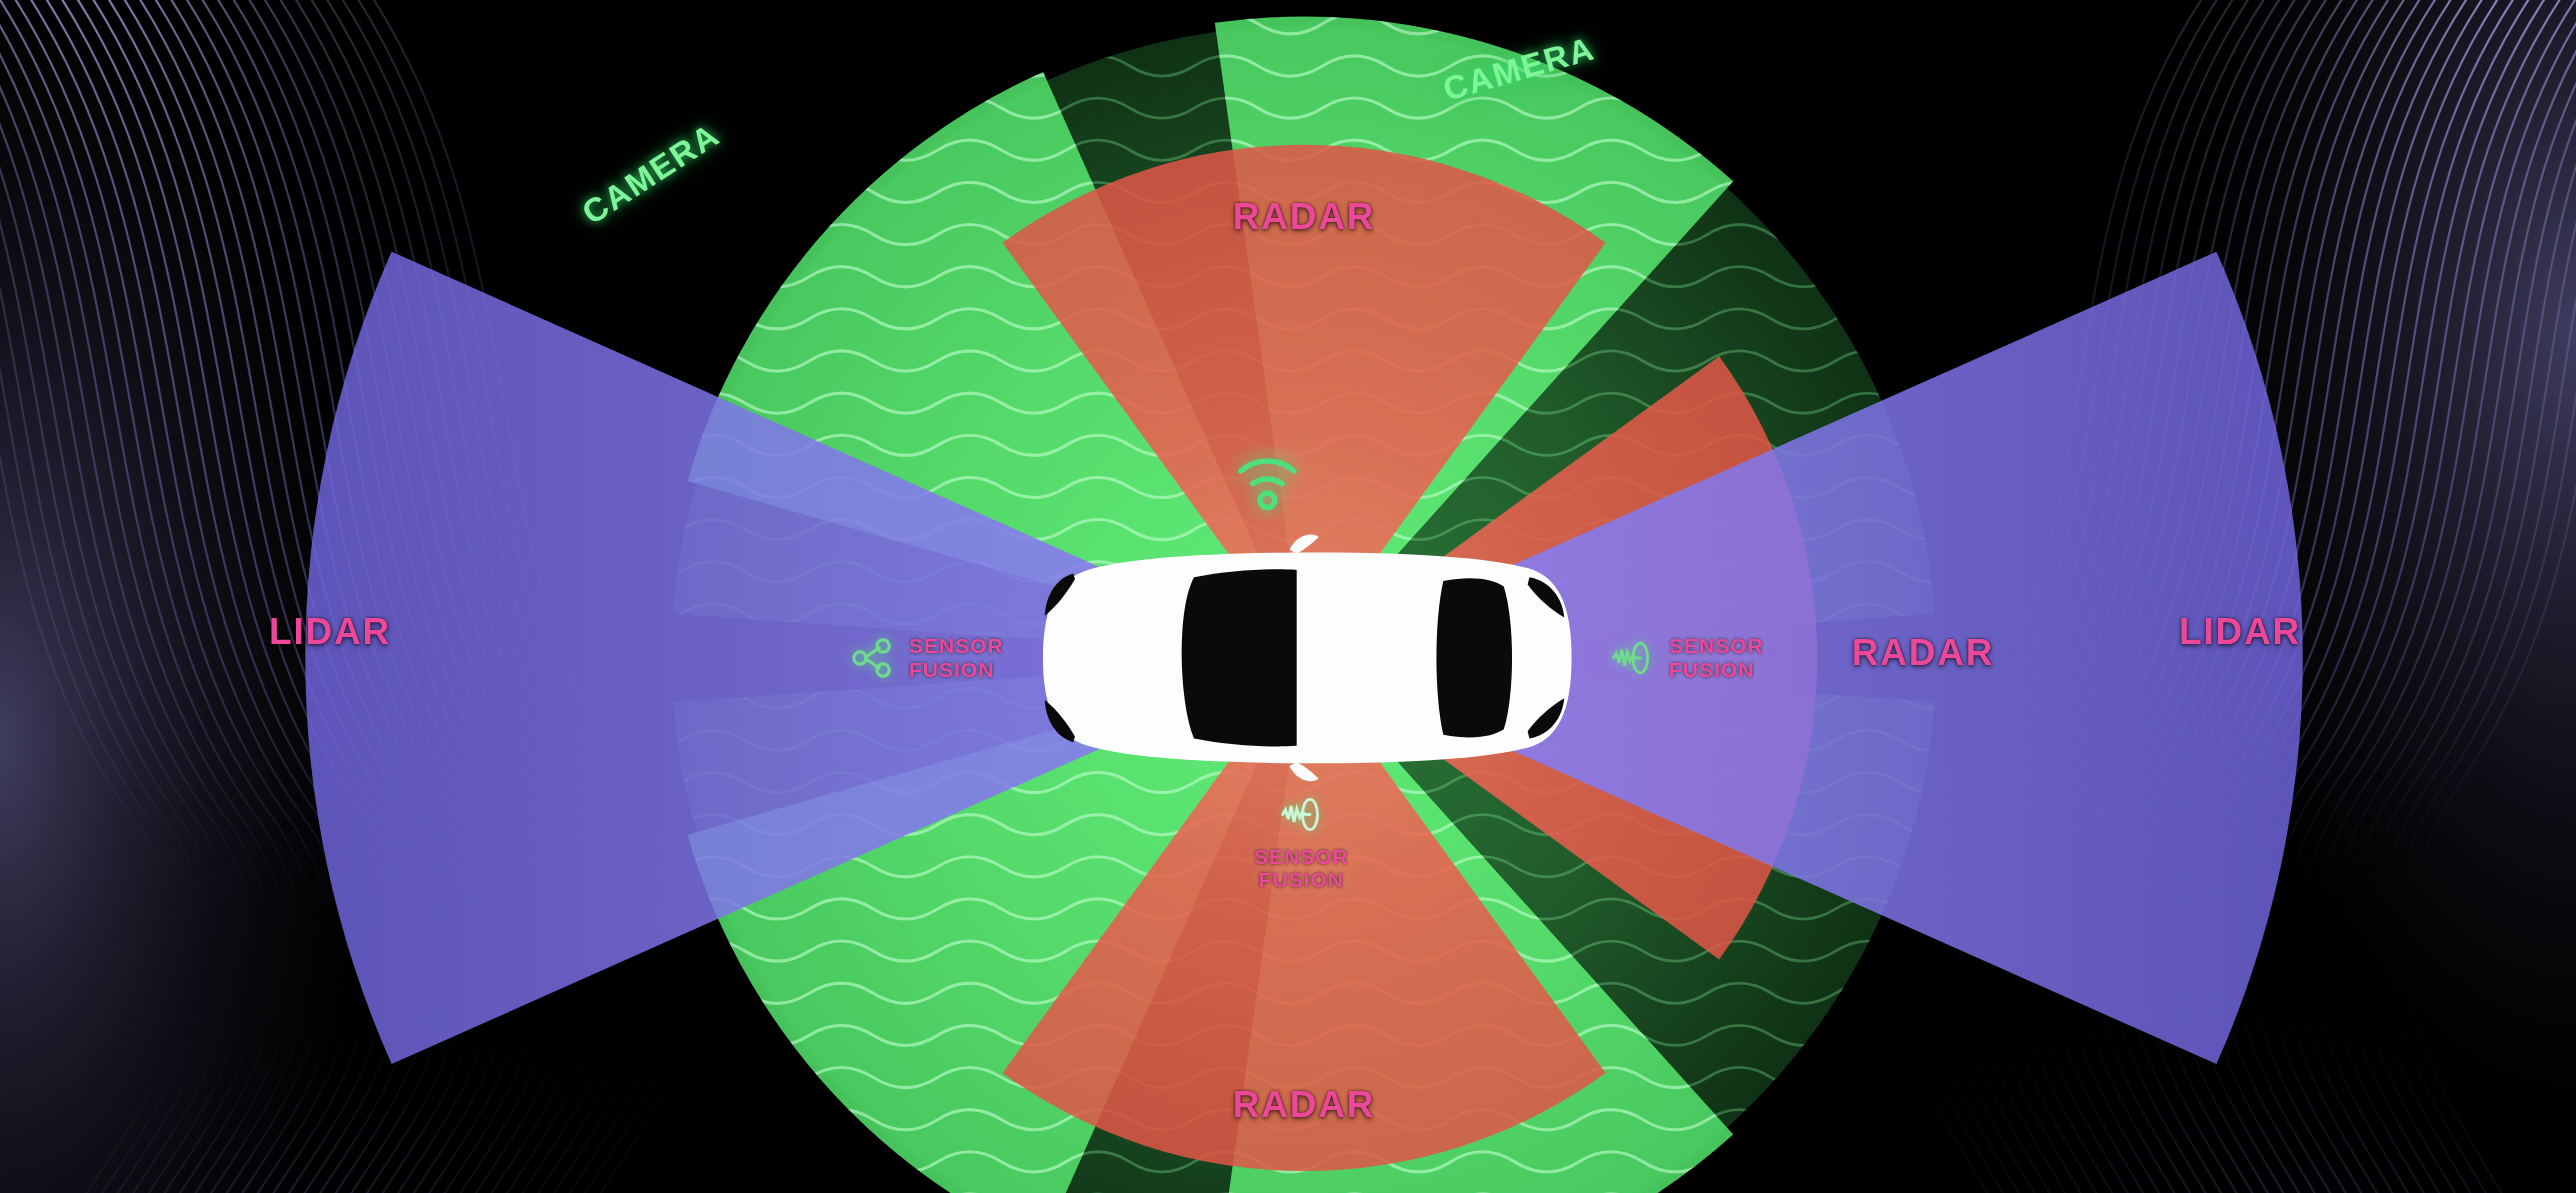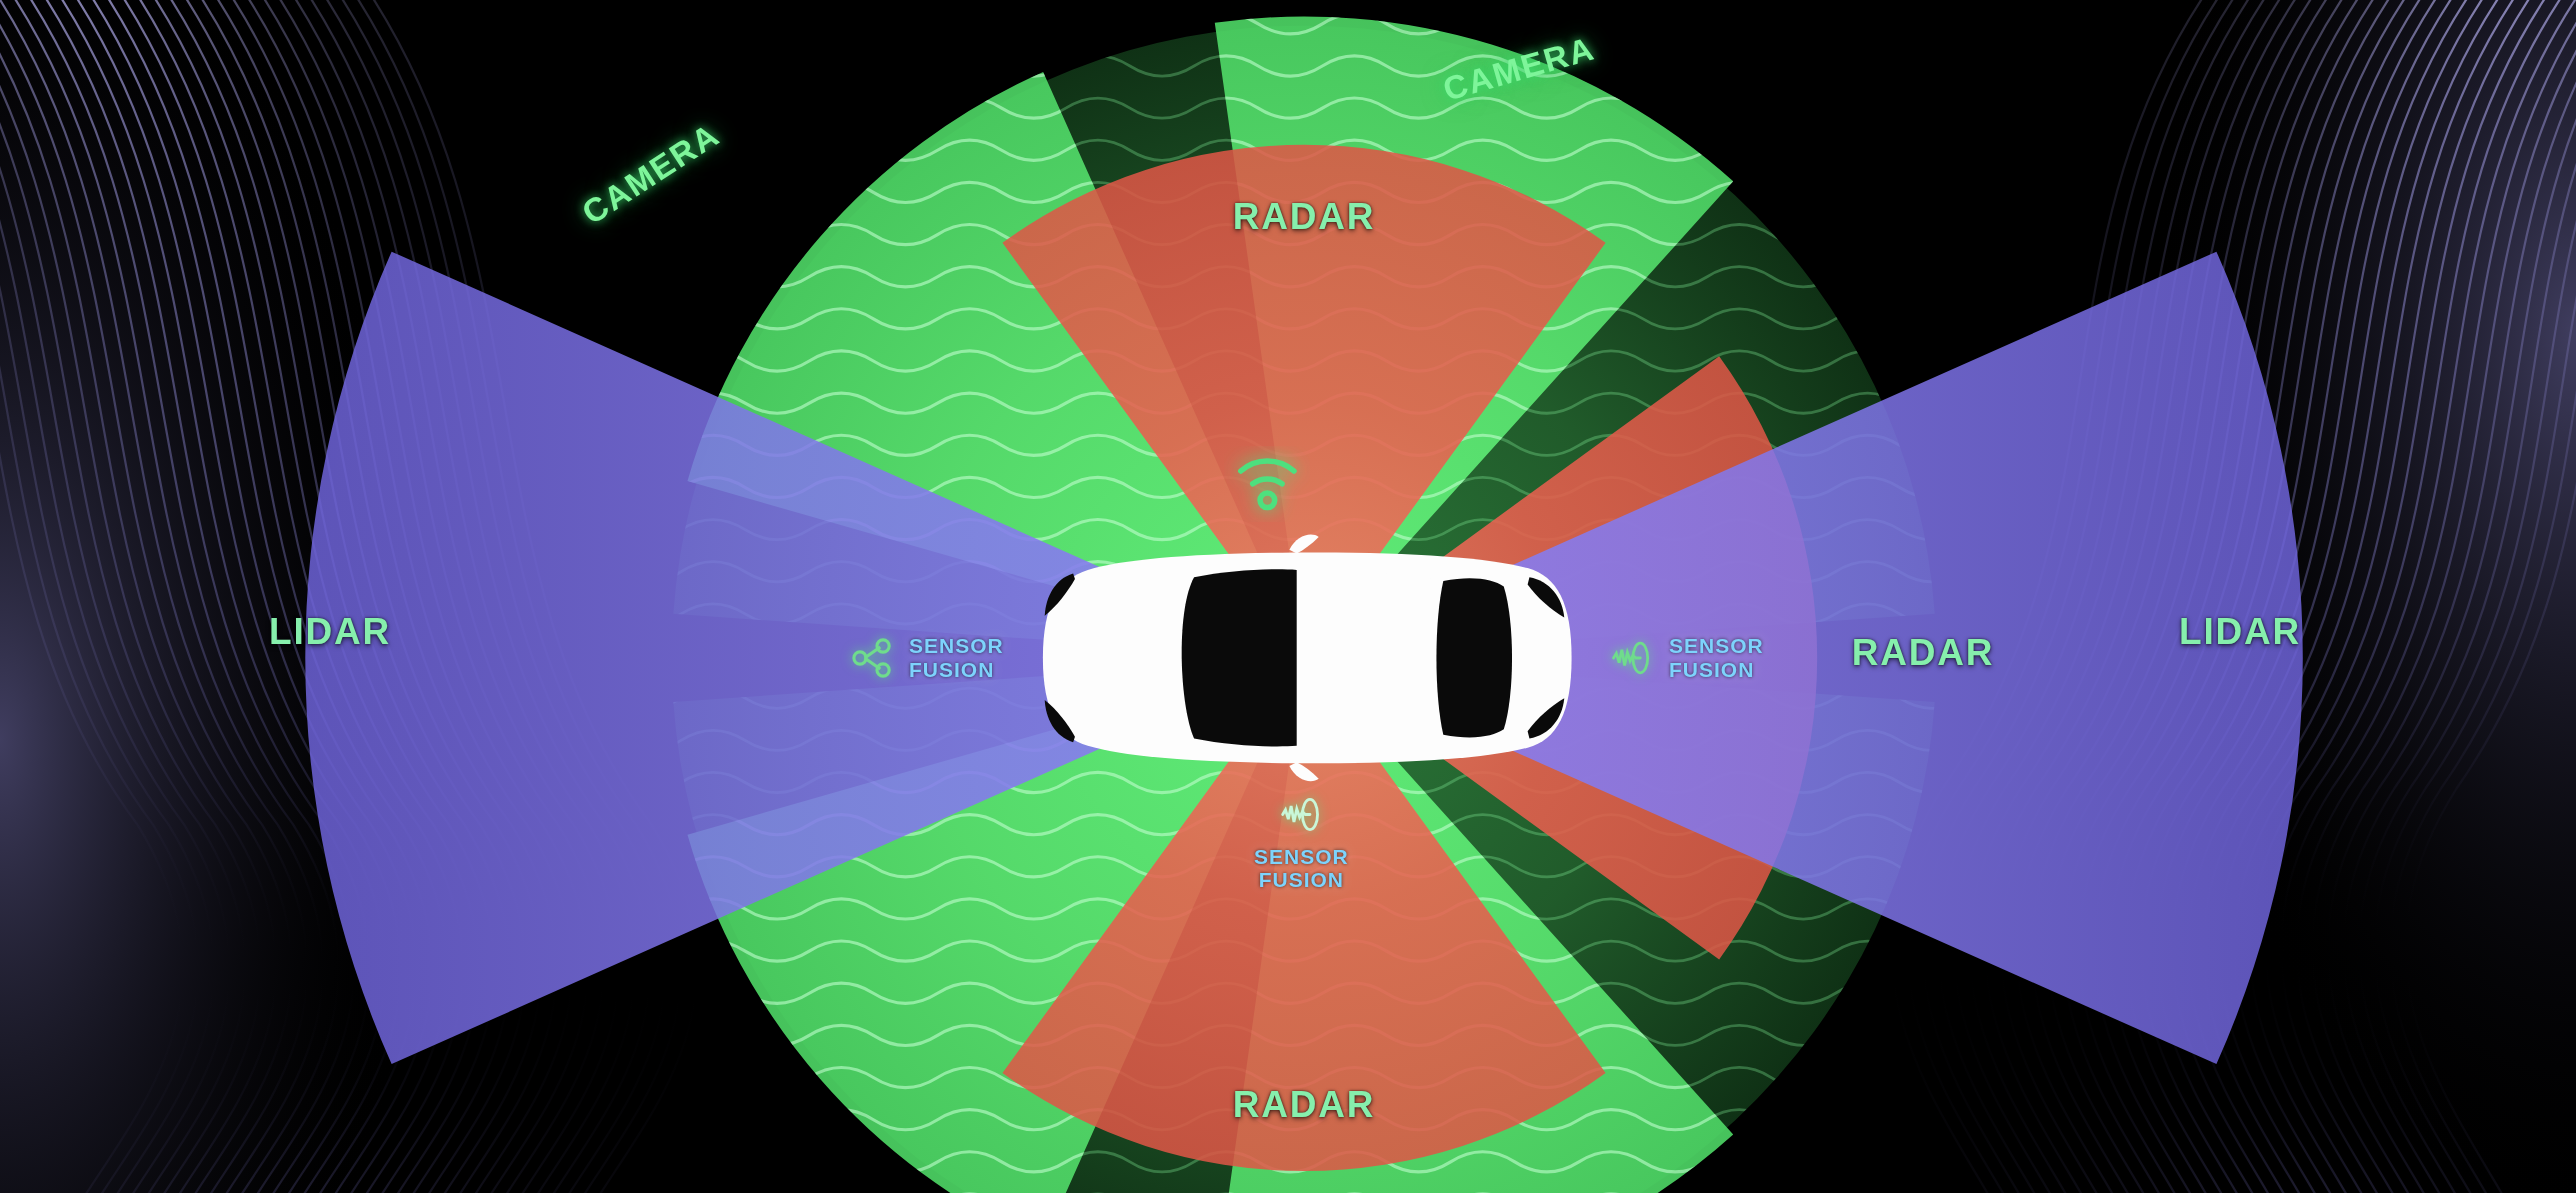--- a/index.html
+++ b/index.html
@@ -14,21 +14,21 @@
     width: 2576px; height: 1193px;
     background: #000;
     overflow: hidden;
   }
   #bg, #scene {
     position: absolute; left: 0; top: 0;
     width: 2576px; height: 1193px;
   }
   .lbl {
     position: absolute;
-    color: #86efac;
+    color: #ec4899;
     font-weight: 700;
     letter-spacing: 1.8px;
     white-space: nowrap;
     text-shadow: 0 0 2.7px rgba(0,0,0,.65), 0 1.8px 5.5px rgba(0,0,0,.55);
     pointer-events: none;
   }
   .lbl-big { font-size: 37px; }
   .lbl-cam {
     color: #7ef59a;
     font-size: 33px;
@@ -36,21 +36,21 @@
   }
   .sf {
     position: absolute;
     display: flex;
     align-items: center;
     gap: 13px;
     pointer-events: none;
   }
   .sf-v { flex-direction: column; gap: 5.5px; }
   .sf-txt {
-    color: #7dd3fc;
+    color: #ec4899;
     font-size: 21px;
     font-weight: 700;
     line-height: 1.12;
     letter-spacing: 1px;
     text-shadow: 0 0 3.7px rgba(0,0,0,.7), 0 0 13px rgba(255,255,255,.25);
   }
   .sf-txt.ctr { text-align: center; }
   .sf-ico { flex: none; filter: drop-shadow(0 0 5.5px rgba(90,230,130,.8)); }
 </style>
 </head>

